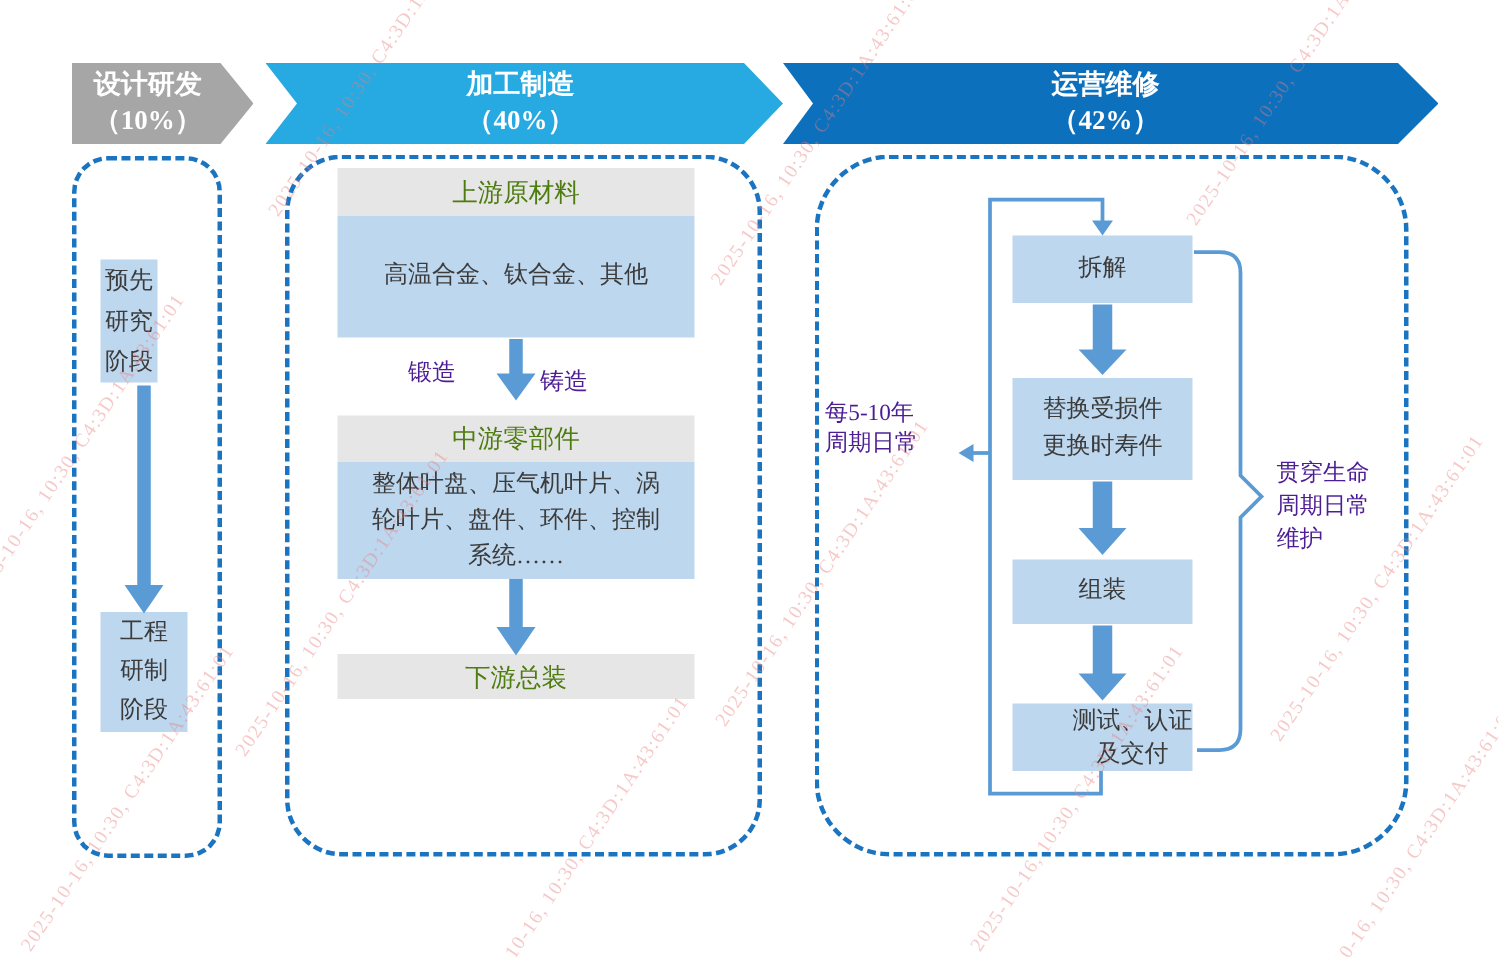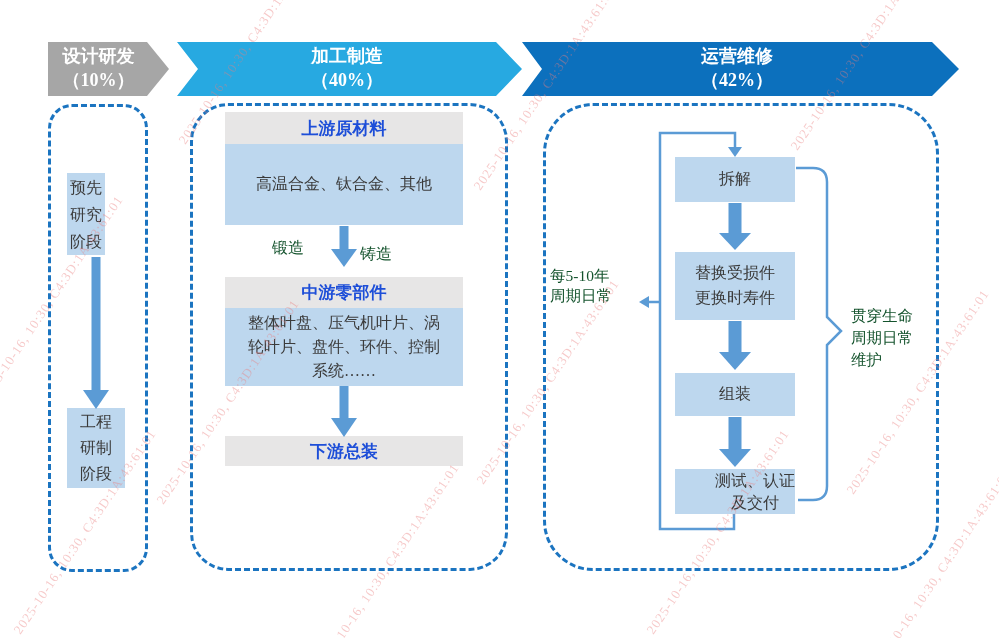--- a/index.html
+++ b/index.html
@@ -20,42 +20,42 @@
   
   .dashed-box{position:absolute;border:3px dashed #1b74c0;background:transparent;}
   #col-design{left:48px;top:104px;width:94px;height:462px;border-radius:24px;}
   #col-mfg{left:190px;top:103px;width:312px;height:462px;border-radius:38px;}
   #col-ops{left:543px;top:103px;width:390px;height:462px;border-radius:50px;}
 
   
   .box{position:absolute;display:flex;align-items:center;justify-content:center;
        text-align:center;white-space:pre-line;box-sizing:border-box;}
   .blue-box{background:#bdd7ee;color:#3b3b3b;font-size:16px;line-height:1.55;}
-  .gray-head{background:#e7e6e6;color:#1d4ed8;font-weight:bold;font-size:17px;}
+  .gray-head{background:#e7e6e6;color:#4d7c0f;font-weight:normal;font-size:17px;}
 
   
   #stage1{left:67px;top:173px;width:38px;height:82px;line-height:27px;}
   #stage2{left:67px;top:408px;width:58px;height:80px;line-height:26px;}
 
   
   #h1{left:225px;top:112px;width:238px;height:32px;}
   #b1{left:225px;top:144px;width:238px;height:81px;}
   #h2{left:225px;top:277px;width:238px;height:31px;}
   #b2{left:225px;top:308px;width:238px;height:78px;line-height:1.5;}
   #h3{left:225px;top:436px;width:238px;height:30px;}
   #b3{left:225px;top:473px;width:238px;height:77px;line-height:1.5;}
 
   
   #step1{left:675px;top:157px;width:120px;height:45px;text-align:center;}
   #step2{left:675px;top:252px;width:120px;height:68px;}
   #step3{left:675px;top:373px;width:120px;height:43px;}
   #step4{left:675px;top:469px;width:120px;height:45px;line-height:1.35;padding-left:40px;}
 
   
-  .note{position:absolute;color:#14532d;font-size:16px;white-space:pre-line;}
+  .note{position:absolute;color:#4c1d95;font-size:16px;white-space:pre-line;}
   #lbl-forge{left:272px;top:238px;}
   #lbl-cast{left:360px;top:244px;}
   #note-overhaul{left:550px;top:266px;width:86px;line-height:1.32;font-size:15.5px;}
   #note-brace{left:851px;top:305px;width:92px;line-height:1.42;font-size:15.5px;}
 
   
   #overlay{position:absolute;left:0;top:0;pointer-events:none;}
 
   
   .wm{position:absolute;color:rgba(233,126,126,0.42);font-size:13px;letter-spacing:1px;

